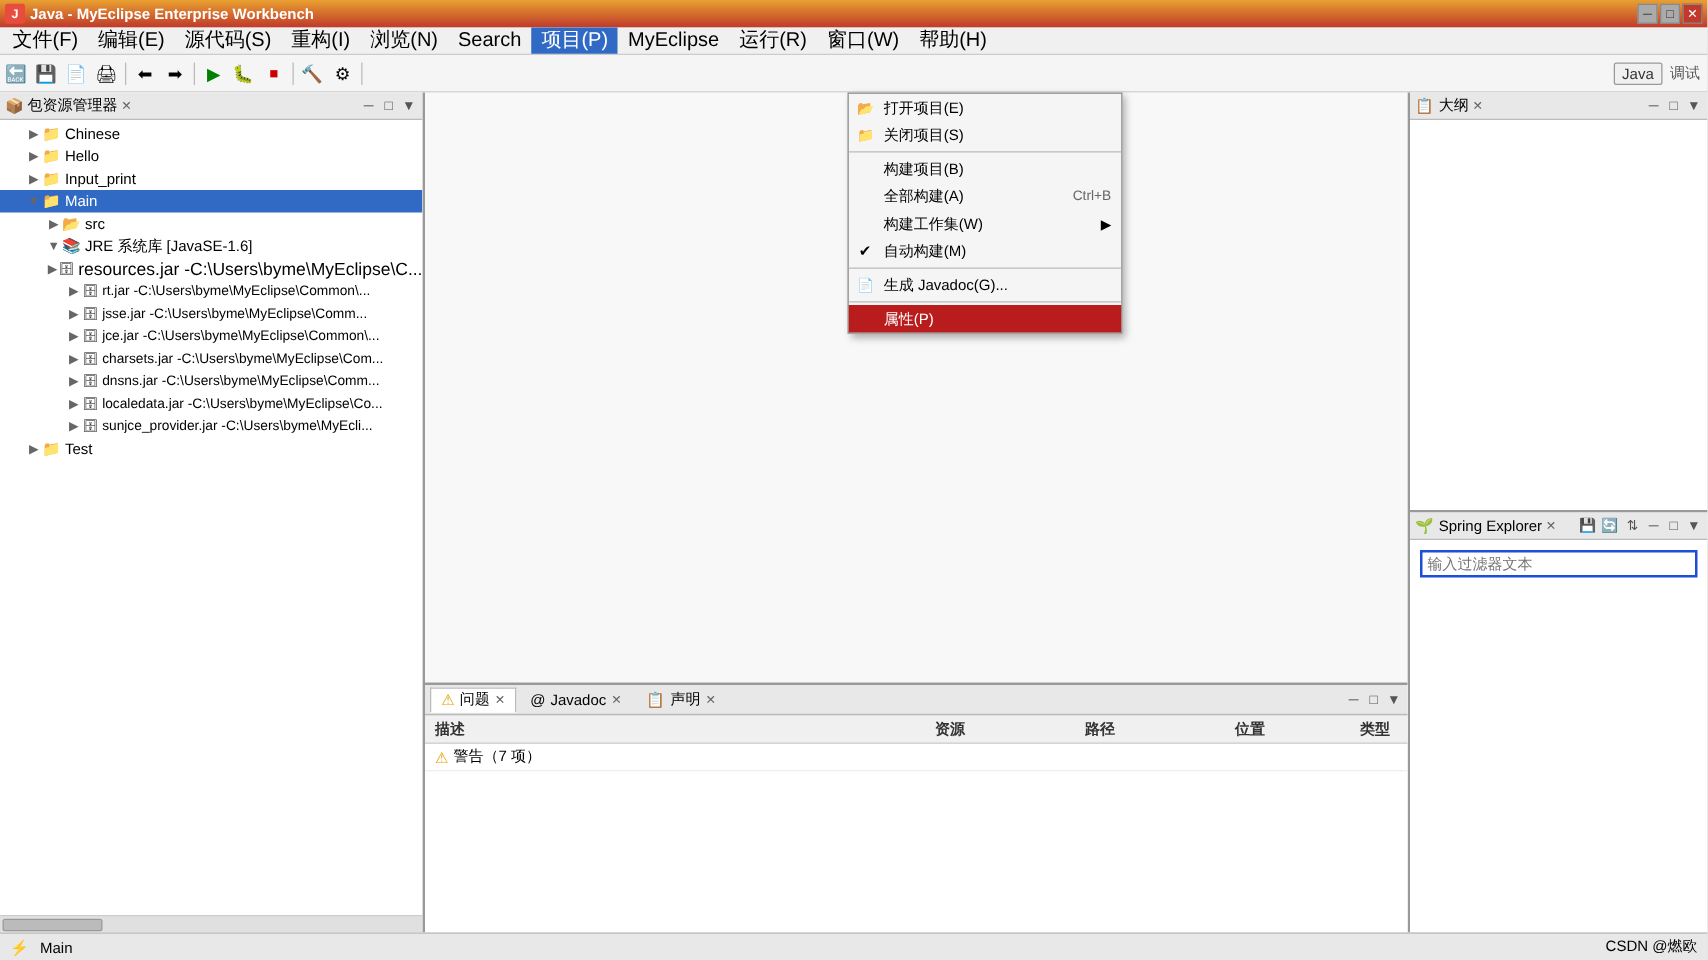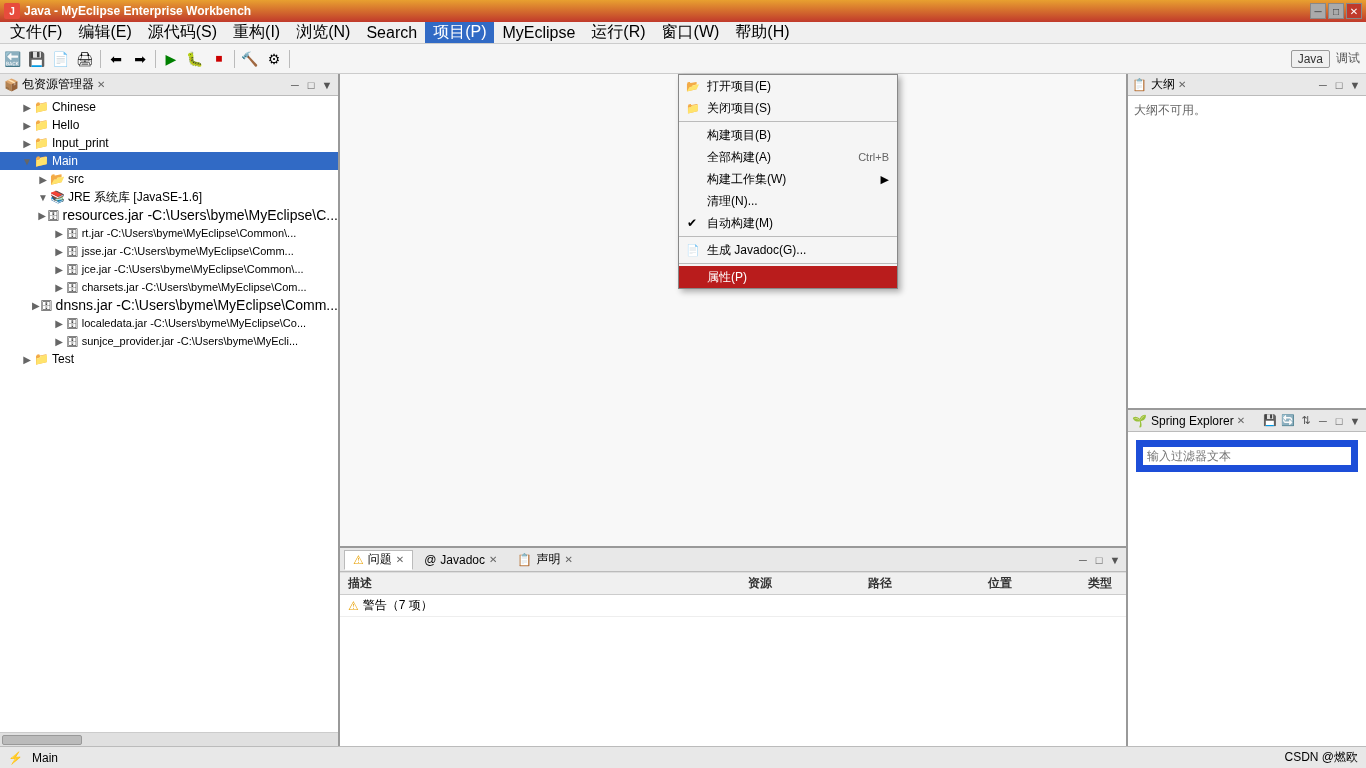--- a/index.html
+++ b/index.html
@@ -141,21 +141,21 @@
     }
     .right-bottom {
       flex: 1;
       display: flex;
       flex-direction: column;
     }
     .outline-content { padding: 6px; font-size: 12px; color: #666; }
     .spring-filter-input {
       margin: 4px;
       padding: 2px 4px;
-      border: 7px solid #1d4ed8;
+      border: 2px solid #1d4ed8;
       font-size: 12px;
       width: calc(100% - 8px);
       background: white;
       color: #be185d;
     }
 
     
     .context-menu {
       position: absolute;
       top: 0;
@@ -461,21 +461,21 @@
         <span class="tree-toggle">▶</span>
         <span class="tree-icon" style="font-size:10px">🗄</span>
         <span class="tree-text" style="font-size:11px">charsets.jar -C:\Users\byme\MyEclipse\Com...</span>
       </div>
       <div class="tree-item">
         <span class="tree-indent"></span>
         <span class="tree-indent"></span>
         <span class="tree-indent"></span>
         <span class="tree-toggle">▶</span>
         <span class="tree-icon" style="font-size:10px">🗄</span>
-        <span class="tree-text" style="font-size:14px">dnsns.jar -C:\Users\byme\MyEclipse\Comm...</span>
+        <span class="tree-text" style="font-size:11px">dnsns.jar -C:\Users\byme\MyEclipse\Comm...</span>
       </div>
       <div class="tree-item">
         <span class="tree-indent"></span>
         <span class="tree-indent"></span>
         <span class="tree-indent"></span>
         <span class="tree-toggle">▶</span>
         <span class="tree-icon" style="font-size:10px">🗄</span>
         <span class="tree-text" style="font-size:11px">localedata.jar -C:\Users\byme\MyEclipse\Co...</span>
       </div>
       <div class="tree-item">
@@ -514,23 +514,20 @@
       <div class="ctx-item">
         <span>构建项目(B)</span>
       </div>
       <div class="ctx-item">
         <span>全部构建(A)</span>
         <span class="shortcut">Ctrl+B</span>
       </div>
       <div class="ctx-item">
         <span>构建工作集(W)</span>
         <span class="arrow">▶</span>
-      </div>
-      <div class="ctx-item">
-        <span>清理(N)...</span>
       </div>
       <div class="ctx-item has-check">
         <span class="check-mark">✔</span>
         <span>自动构建(M)</span>
       </div>
       <div class="ctx-separator"></div>
       <div class="ctx-item">
         <span class="ctx-icon">📄</span>
         <span>生成 Javadoc(G)...</span>
       </div>
@@ -596,23 +593,20 @@
             <span>大纲</span>
             <span class="tab-close-x">✕</span>
           </span>
         </div>
         <div class="panel-controls">
           <div class="panel-ctrl-btn">─</div>
           <div class="panel-ctrl-btn">□</div>
           <div class="panel-ctrl-btn">▼</div>
         </div>
       </div>
-      <div class="outline-content">
-        <span>大纲不可用。</span>
-      </div>
     </div>
 
     <div class="right-bottom">
       <div class="panel-header">
         <div class="panel-header-left">
           <span style="color:#6aaf08">🌱</span>
           <span class="tab-badge">
             <span>Spring Explorer</span>
             <span class="tab-close-x">✕</span>
           </span>

